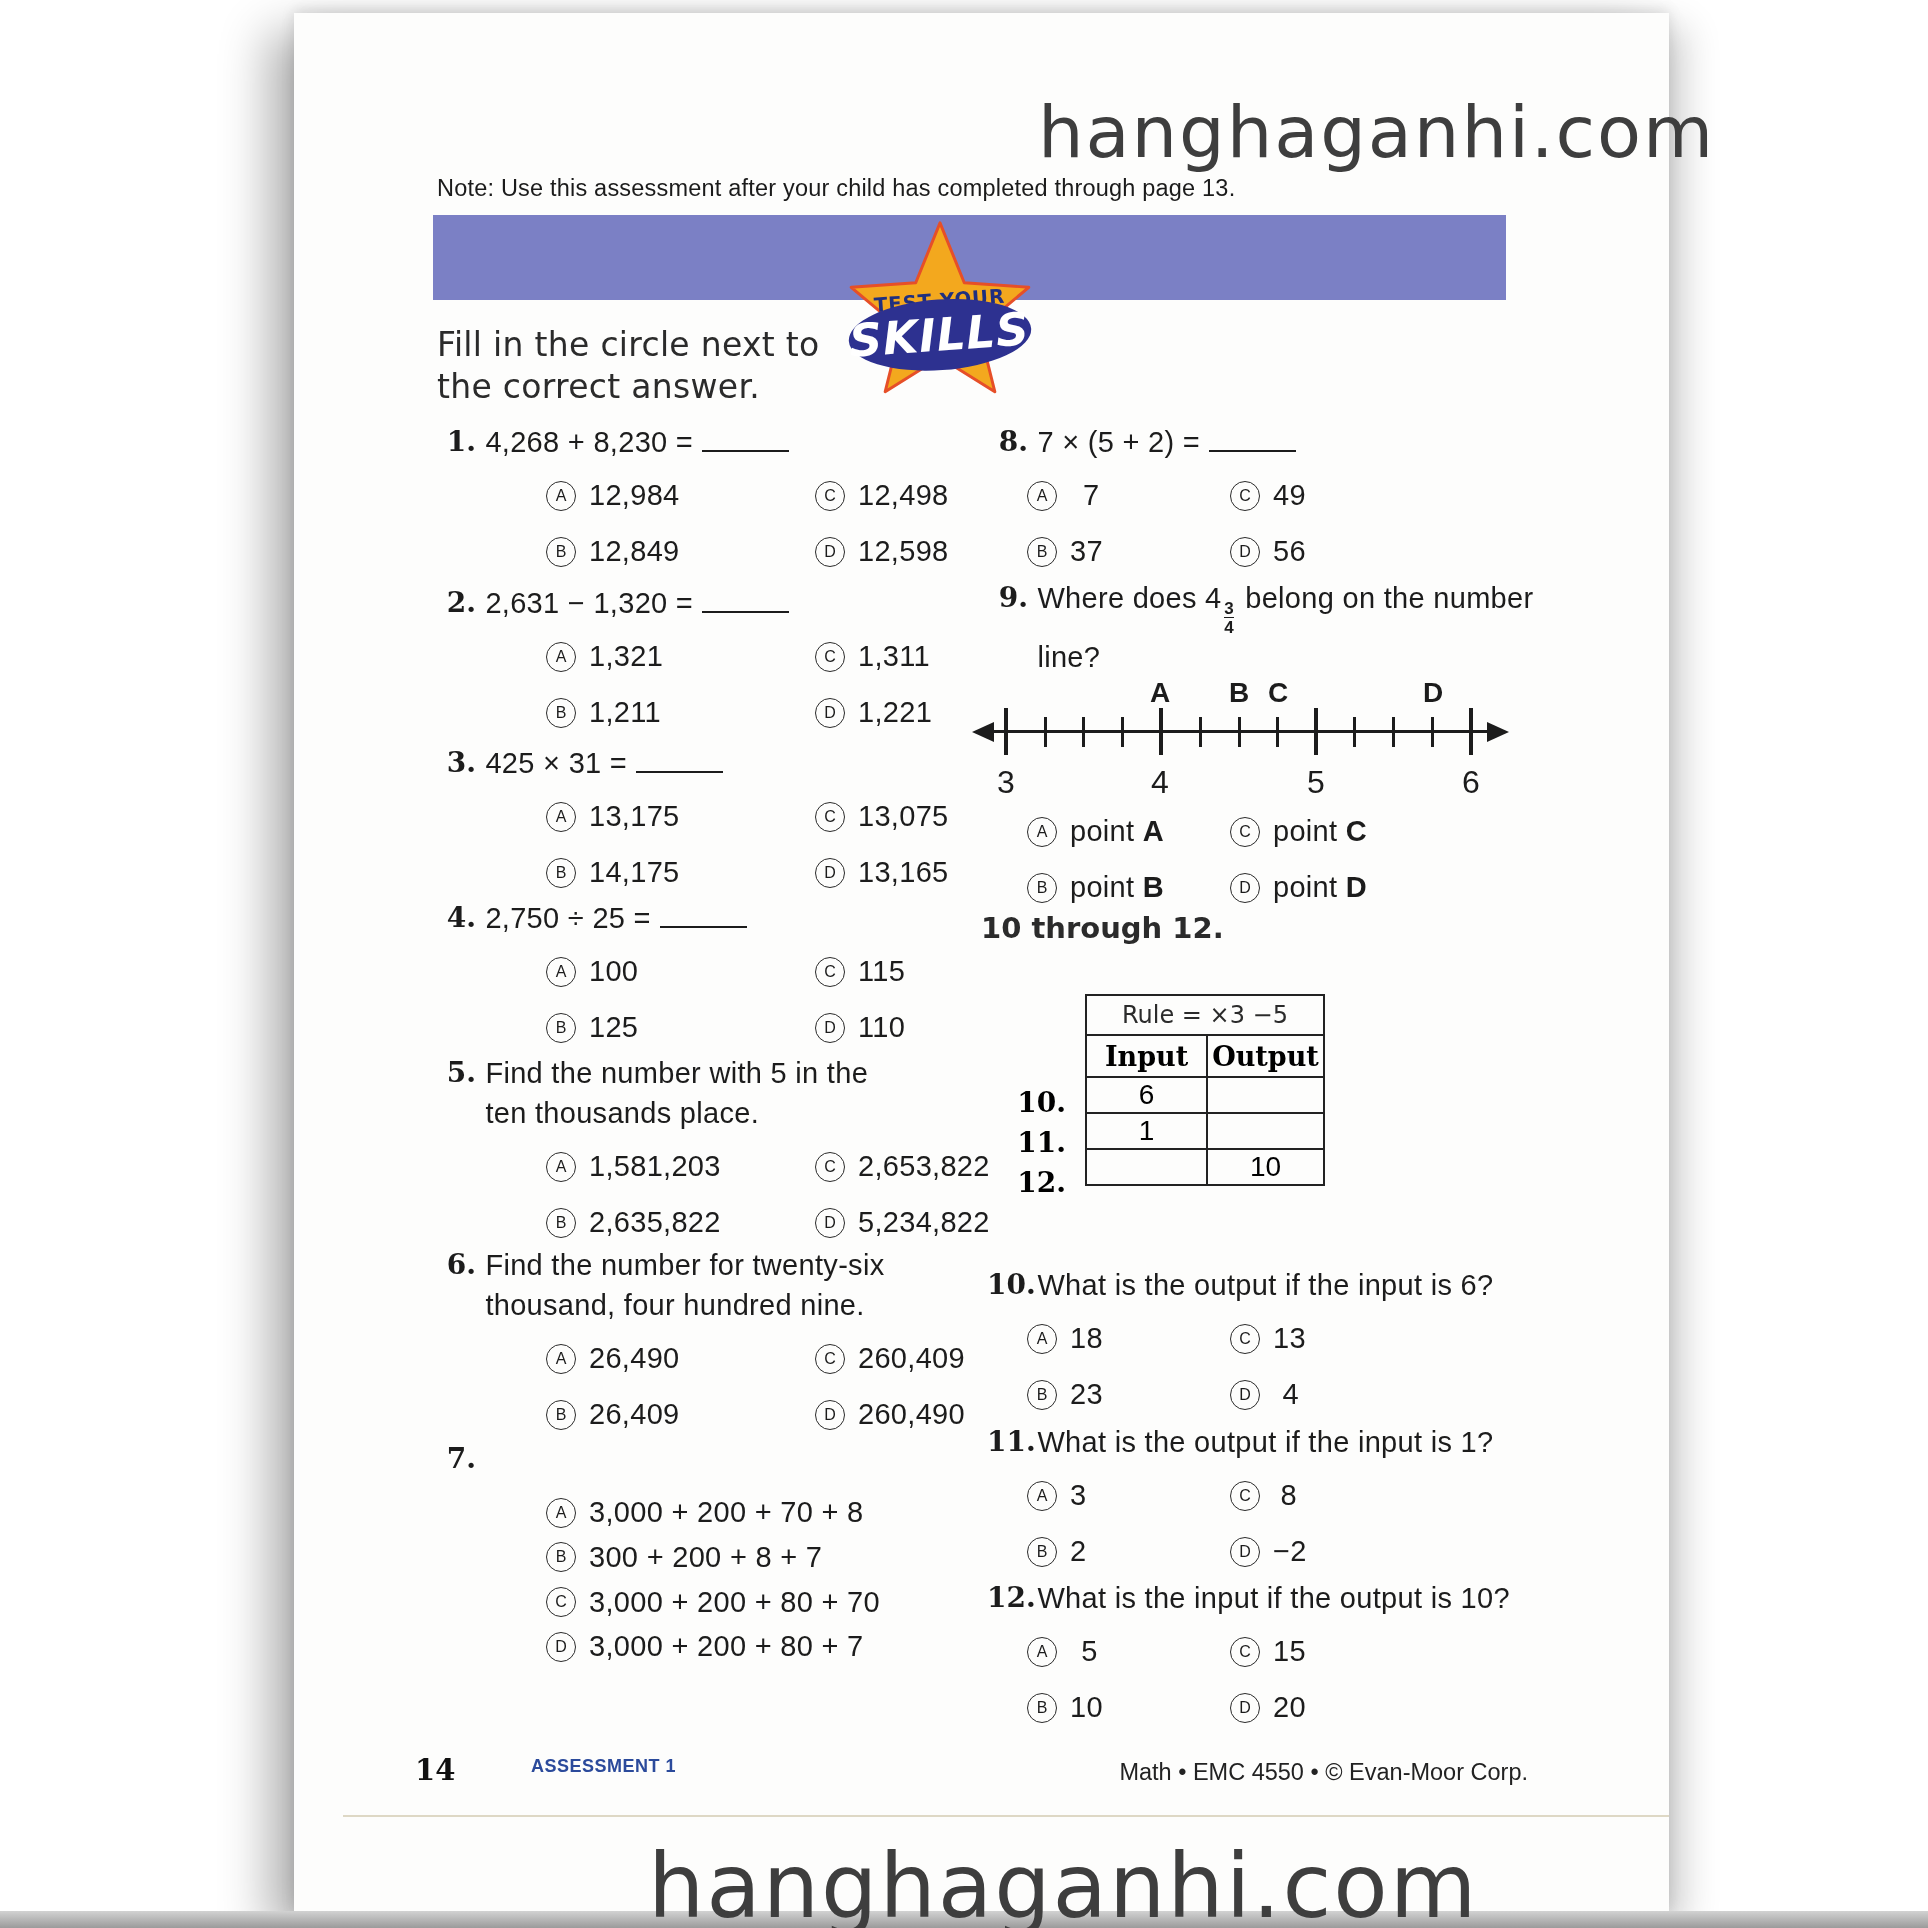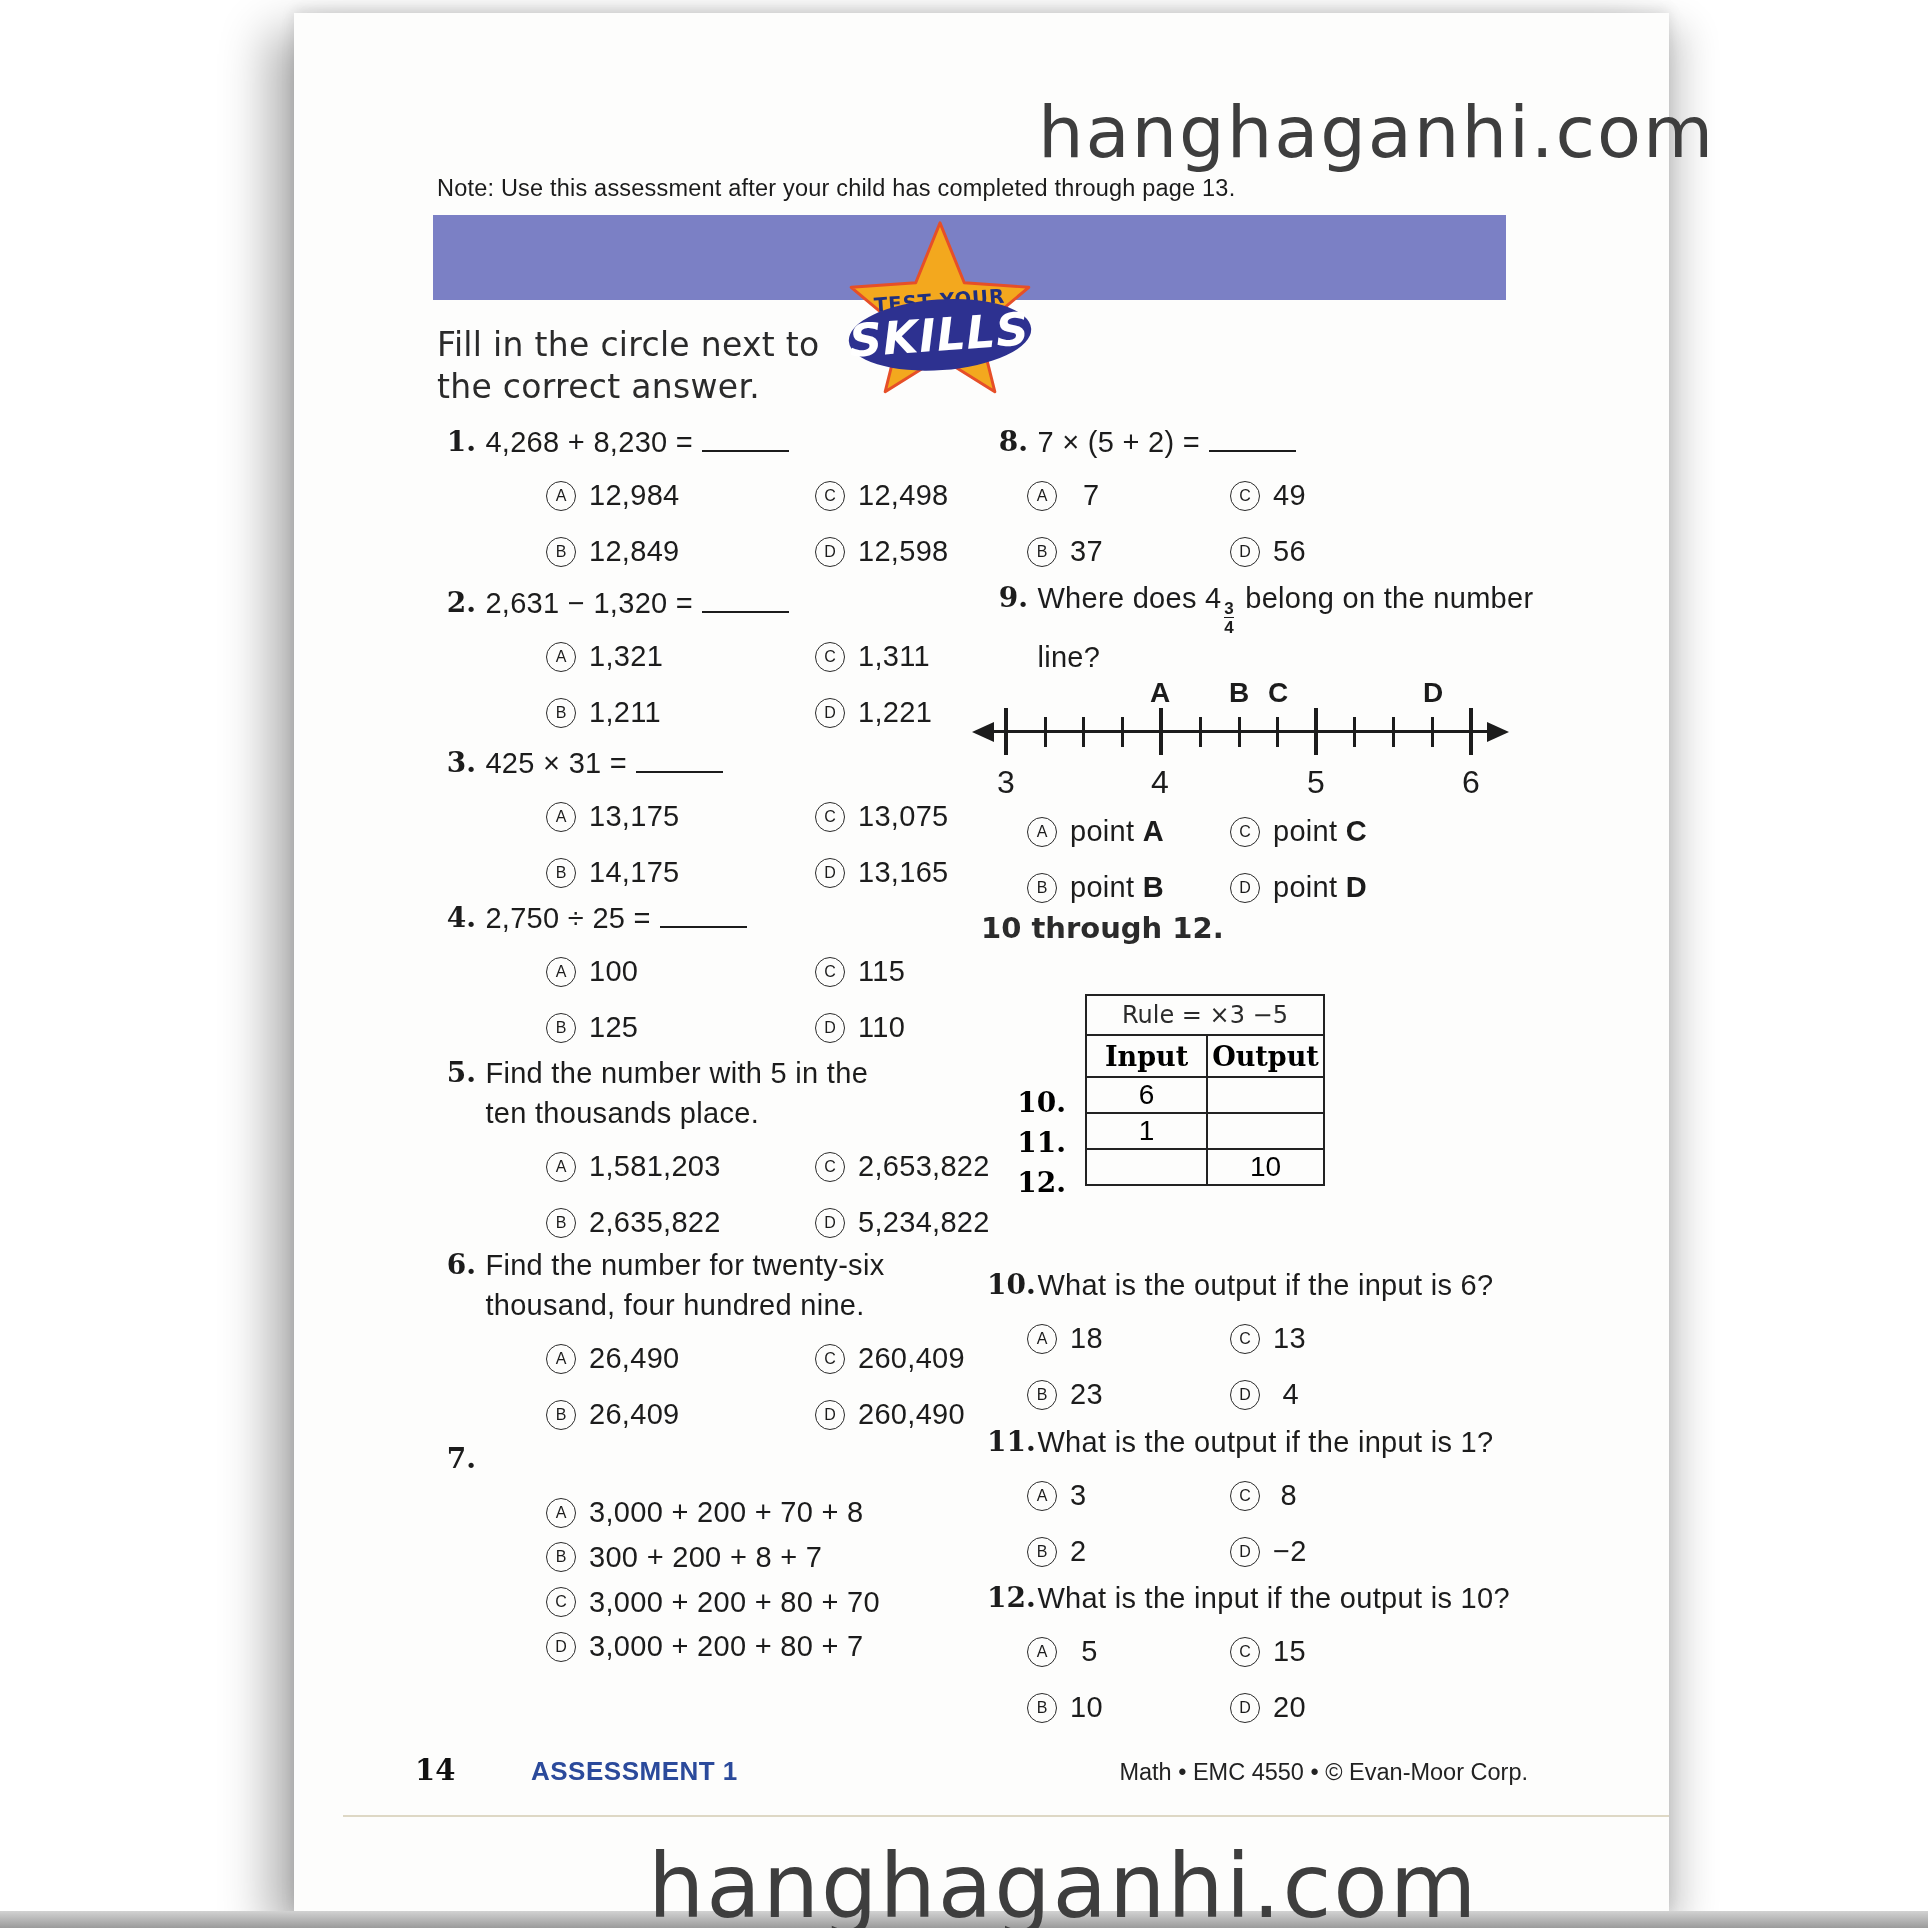--- a/index.html
+++ b/index.html
@@ -60,21 +60,21 @@
   table.ftable td { border:2.8px solid #222; text-align:center; padding:0; }
   td.rule-cell { width:235px; height:38px; font-size:24px; }
   td.fth { font-family:"DejaVu Serif",serif; font-weight:bold; font-size:27px; height:40px; }
   td.fin  { width:119px; height:34px; font-size:28px; }
   td.fout { width:115px; height:34px; font-size:28px; }
   .rowlabel { position:absolute; width:58px; text-align:right;
               font-family:"DejaVu Serif",serif; font-weight:bold; font-size:28px; }
 
   
   .pg-num { position:absolute; left:121px; top:1740px; font-family:"DejaVu Serif",serif; font-weight:bold; font-size:29px; color:#111; }
-  .section { position:absolute; left:237px; top:1743px; font-size:26px; font-weight:bold; letter-spacing:0.5px; color:#2B4A9B; }
+  .section { position:absolute; left:237px; top:1743px; font-size:18px; font-weight:bold; letter-spacing:0.5px; color:#2B4A9B; }
   .copyright { position:absolute; right:141px; top:1746px; font-size:23.5px; color:#222; }
   .scanline { position:absolute; left:49px; right:0; top:1802px; height:1.9px; background:rgba(185,170,130,.45); }
 
   
   .wm { position:absolute; color:#3E3E3E; font-family:"DejaVu Sans",sans-serif; z-index:6; letter-spacing:1.9px; }
   .wm-top { left:1038px; top:90px; font-size:72px; }
   .wm-bottom { left:648px; top:1834px; font-size:89px; }
   .bottombar { position:absolute; left:0; right:0; top:1911px; height:17px; z-index:5;
                background:linear-gradient(#d2d2d2,#9b9b9b); }
 </style>

